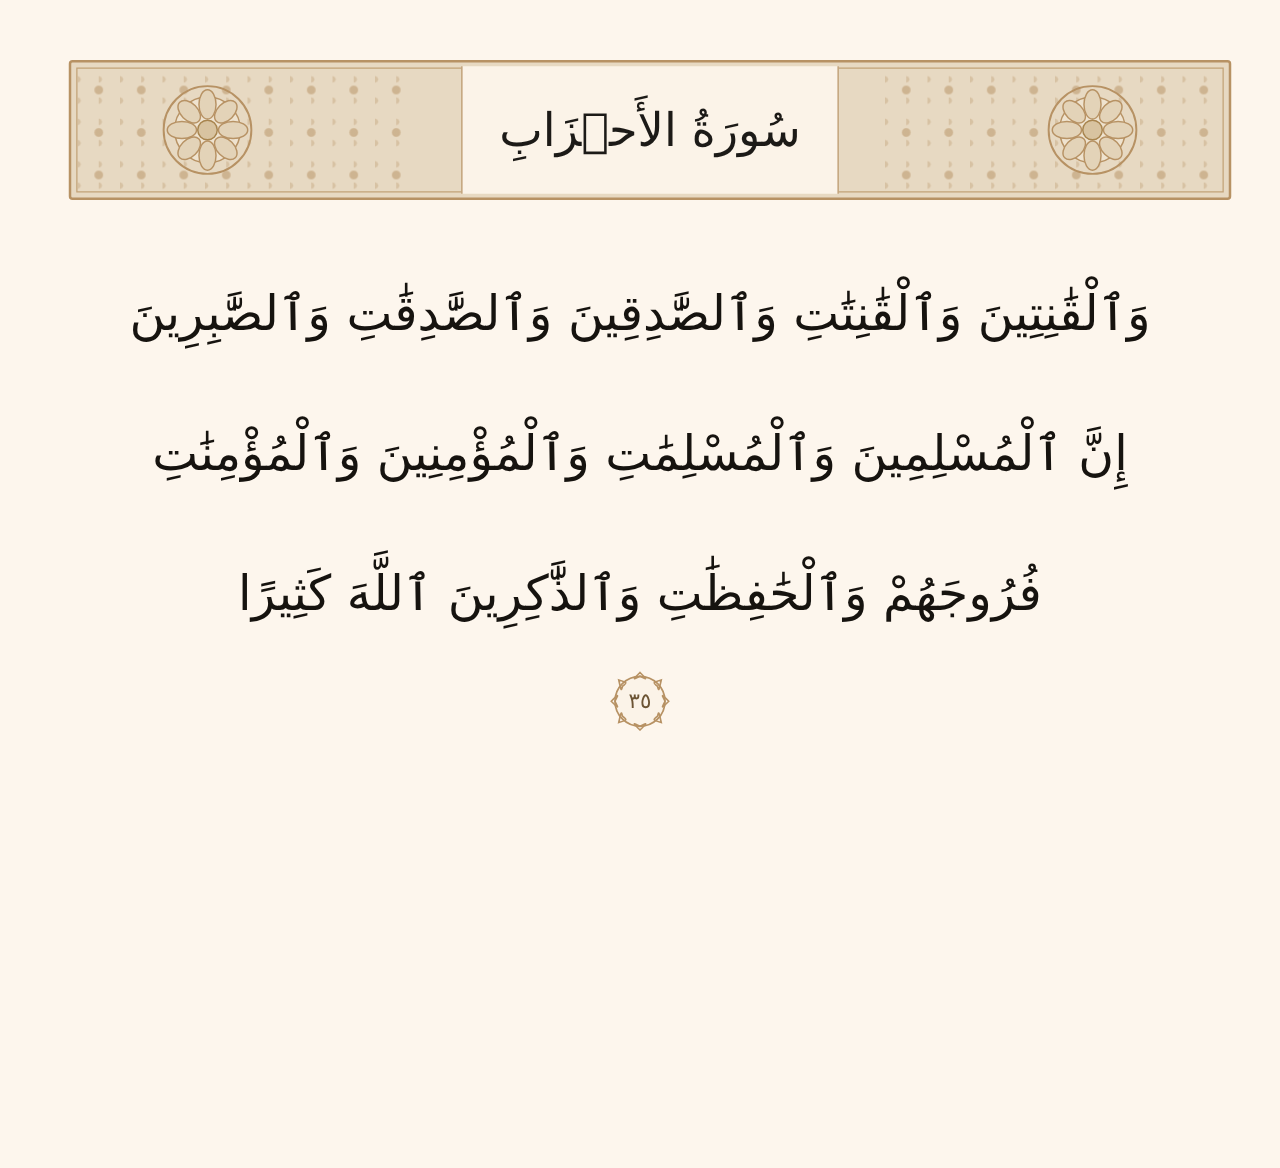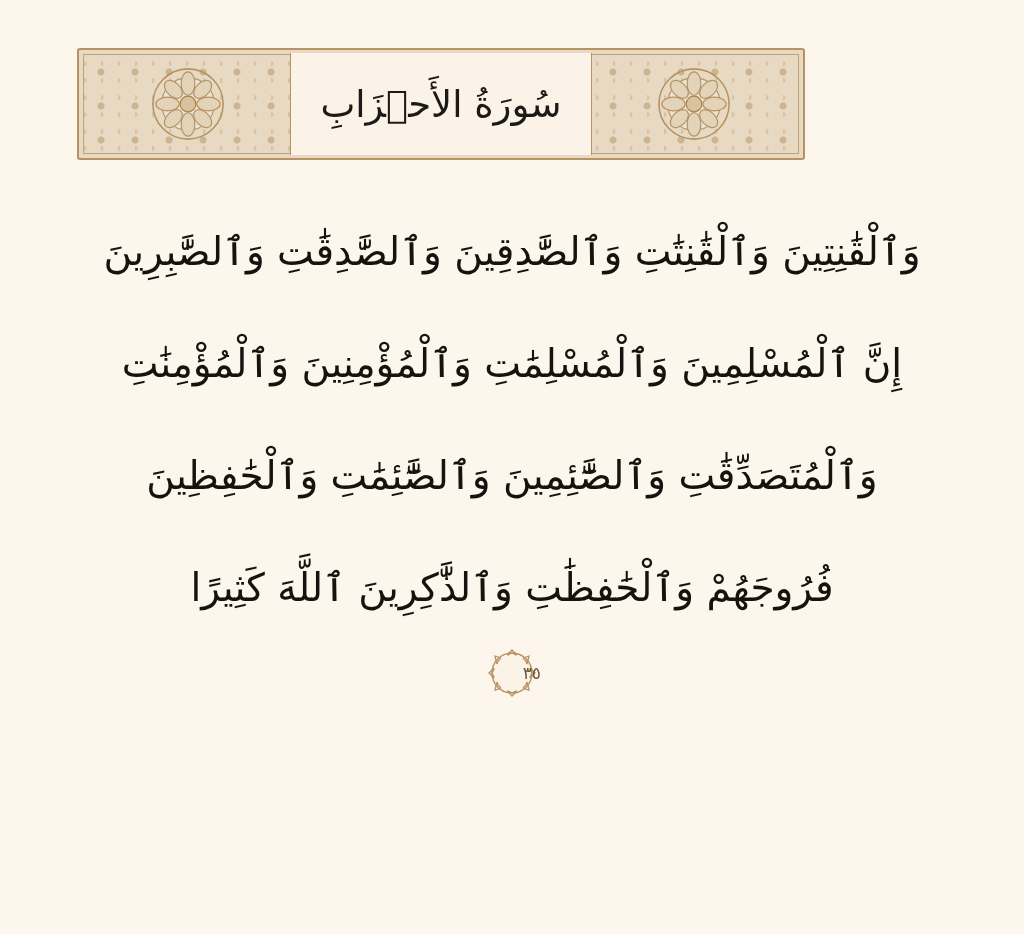--- a/index.html
+++ b/index.html
@@ -20,28 +20,27 @@
     height: 934px;
     background: #fdf6ed;
     box-sizing: border-box;
   }
 
   
   .surah-banner {
     position: absolute;
     top: 48px;
     left: 55px;
-    width: 728px;
+    width: 930px;
     height: 112px;
     box-sizing: border-box;
     border: 2px solid #b79264;
     background: #e7d9c2;
     border-radius: 3px;
     overflow: hidden;
-    margin-left: 22px;
   }
   .banner-inner-border {
     position: absolute;
     inset: 4px;
     border: 1px solid #c2a277;
     box-sizing: border-box;
     pointer-events: none;
   }
   
   .banner-orn {
@@ -115,20 +114,21 @@
     justify-content: center;
     gap: 14px;
     white-space: normal;
   }
 
   
   .aya-marker {
     position: relative;
     display: inline-flex;
     align-items: center;
+    justify-content: center;
     width: 58px;
     height: 58px;
     flex: 0 0 58px;
   }
   .aya-marker svg { position: absolute; inset: 0; }
   .aya-marker .num {
     position: relative;
     font-size: 17px;
     color: #6c5434;
     font-family: "DejaVu Sans", sans-serif;
@@ -193,21 +193,20 @@
     </div>
 
     <div class="banner-center">
       <div class="surah-title">سُورَةُ الأَحۡزَابِ</div>
     </div>
   </div>
 
   <div class="mushaf-text">
     <div class="aya-line">وَٱلْقَٰنِتِينَ وَٱلْقَٰنِتَٰتِ وَٱلصَّٰدِقِينَ وَٱلصَّٰدِقَٰتِ وَٱلصَّٰبِرِينَ</div>
     <div class="aya-line">إِنَّ ٱلْمُسْلِمِينَ وَٱلْمُسْلِمَٰتِ وَٱلْمُؤْمِنِينَ وَٱلْمُؤْمِنَٰتِ</div>
-    <div class="aya-line">وَٱلْمُتَصَدِّقَٰتِ وَٱلصَّٰٓئِمِينَ وَٱلصَّٰٓئِمَٰتِ وَٱلْحَٰفِظِينَ</div>
     <div class="aya-line">فُرُوجَهُمْ وَٱلْحَٰفِظَٰتِ وَٱلذَّٰكِرِينَ ٱللَّهَ كَثِيرًا</div>
     <div class="aya-line last">
       <span class="aya-marker">
         <svg viewBox="0 0 58 58" width="58" height="58" aria-hidden="true">
           <circle cx="29" cy="29" r="20" fill="#fbf3e8" stroke="#b79264" stroke-width="1.4"></circle>
           <g stroke="#b79264" stroke-width="1.3" fill="none">
             <path d="M29 6 C35 12 35 12 29 9 C23 12 23 12 29 6 Z"></path>
             <path d="M29 52 C35 46 35 46 29 49 C23 46 23 46 29 52 Z"></path>
             <path d="M6 29 C12 23 12 23 9 29 C12 35 12 35 6 29 Z"></path>
             <path d="M52 29 C46 23 46 23 49 29 C46 35 46 35 52 29 Z"></path>

